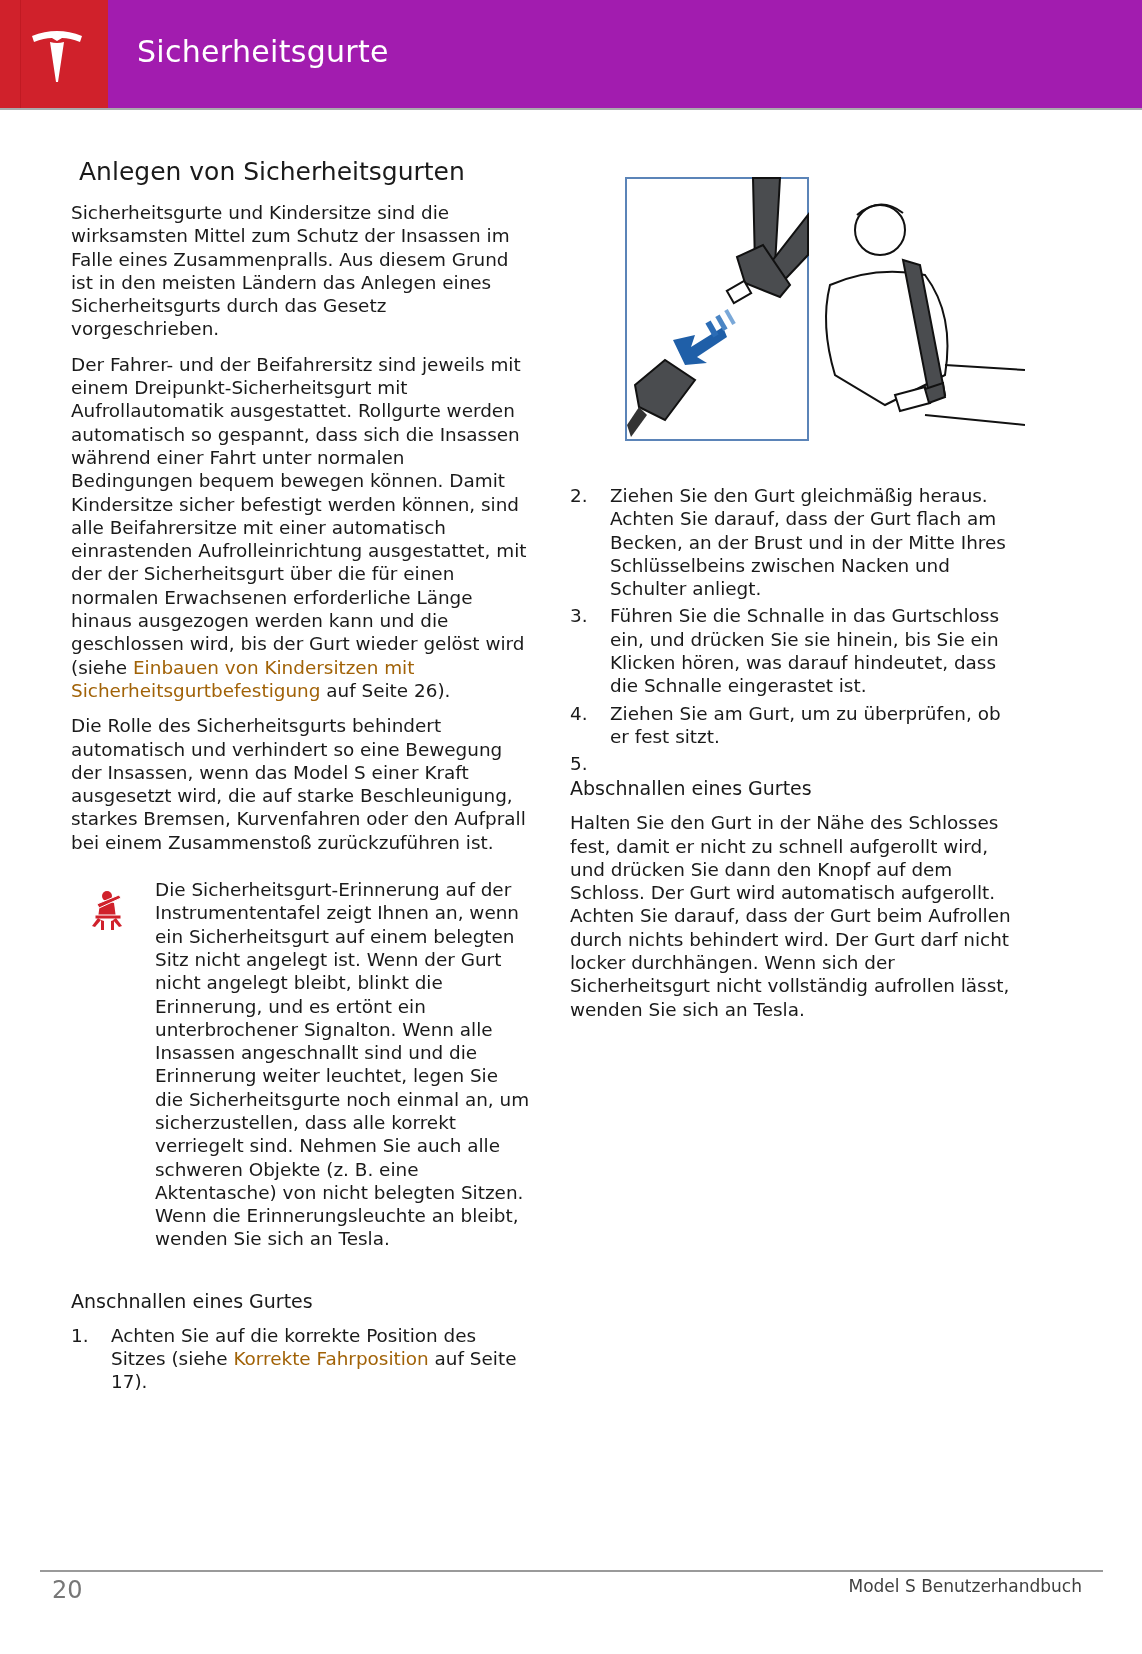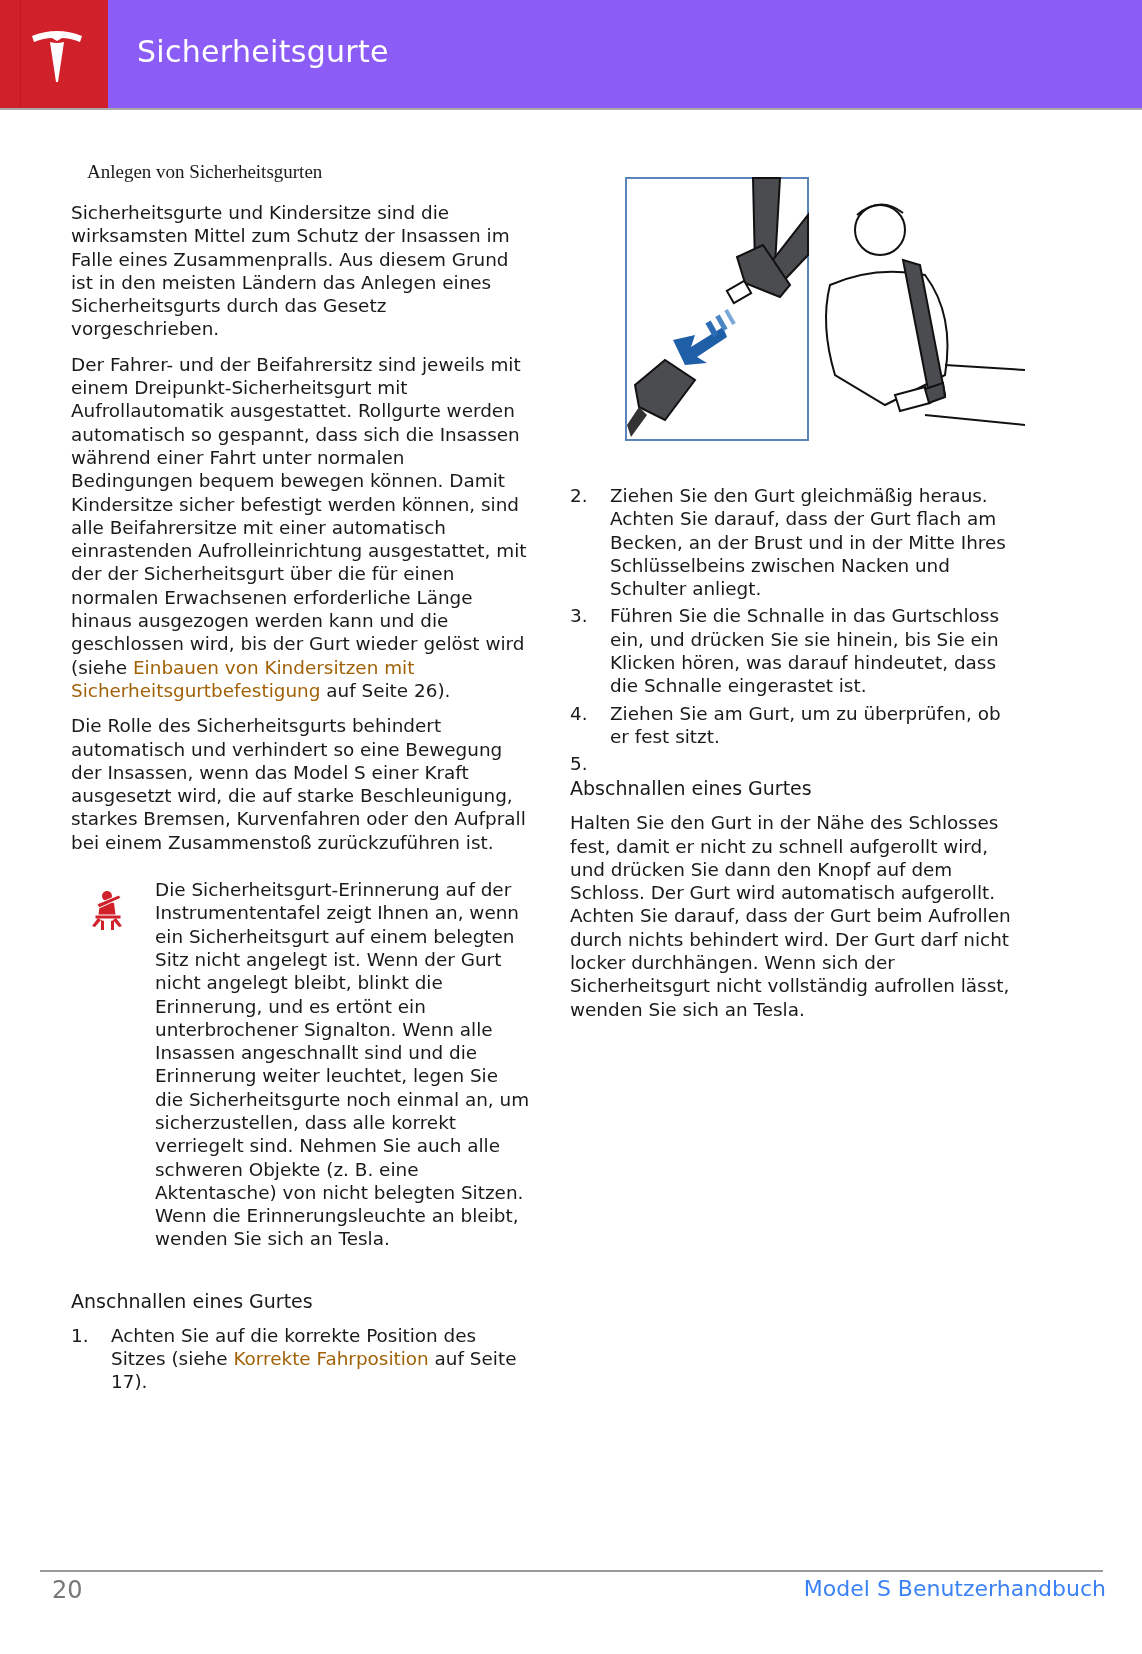--- a/index.html
+++ b/index.html
@@ -1,41 +1,41 @@
 <!DOCTYPE html>
 <html><head>
 <meta charset="utf-8">
 <style>
   html, body { margin:0; padding:0; background:#ffffff; }
   body { width:1142px; height:1654px; position:relative; overflow:hidden;
          font-family:"DejaVu Sans", sans-serif; color:#1a1a1a; }
-  .header { position:absolute; left:0; top:0; width:1142px; height:108px; background:#8b5cf6; }
+  .header { position:absolute; left:0; top:0; width:1142px; height:108px; background:#a21caf; }
   .header .logo-box { position:absolute; left:0; top:0; width:108px; height:108px; background:#d0212b; }
   .header .logo-box .strip { position:absolute; left:20px; top:0; width:1px; height:108px; background:#c01a23; }
   .header .logo-box svg { position:absolute; left:30px; top:28px; }
   .header .title { position:absolute; left:137px; top:34px; font-size:30px; color:#ffffff; letter-spacing:0.3px; }
   .header .rule { position:absolute; left:0; top:108px; width:1142px; height:2px; background:#a9abad; }
 
   .col { position:absolute; font-size:18.4px; line-height:23.3px; }
   .left { left:71px; top:157px; width:460px; }
   .right { left:570px; width:450px; }
-  h1 { font-weight:normal; font-size:19px; margin:0 0 14px 16px; line-height:30px;font-family:Liberation Serif, serif; }
+  h1 { font-weight:normal; font-size:25px; margin:0 0 14px 8px; line-height:30px; }
   h2 { font-weight:normal; font-size:19px; margin:0 0 11px 0; line-height:24px; }
   p { margin:0 0 12px 0; }
   .link { color:#a16207; }
   .note { position:relative; padding-left:84px; margin-top:24px; }
   .note .icon { position:absolute; left:18px; top:12px; }
   ol { list-style:none; margin:0; padding:0; }
   ol li { position:relative; padding-left:40px; margin-bottom:4px; }
   ol li .num { position:absolute; left:0; top:0; }
 
   .figure { position:absolute; left:625px; top:175px; width:400px; height:300px; }
   .footer-rule { position:absolute; left:40px; top:1570px; width:1063px; height:2px; background:#9a9a9a; }
   .footer-page { position:absolute; left:52px; top:1576px; font-size:24px; color:#777; }
-  .footer-title { position:absolute; right:36px; top:1576px; font-size:22px; color:#3b82f6; }
+  .footer-title { position:absolute; right:60px; top:1576px; font-size:17px; color:#404040; }
 </style>
 </head>
 <body>
 
 <div class="header">
   <div class="logo-box">
     <div class="strip"></div>
     <svg width="54" height="58" viewBox="0 0 54 58">
       <path d="M2 8 Q27 -2 52 8 L50 14 Q40 10 32 10 L27 13 L22 10 Q14 10 4 14 Z" fill="#fff"></path>
       <path d="M20 14 Q27 16 34 14 L28 54 L26 54 Z" fill="#fff"></path>

